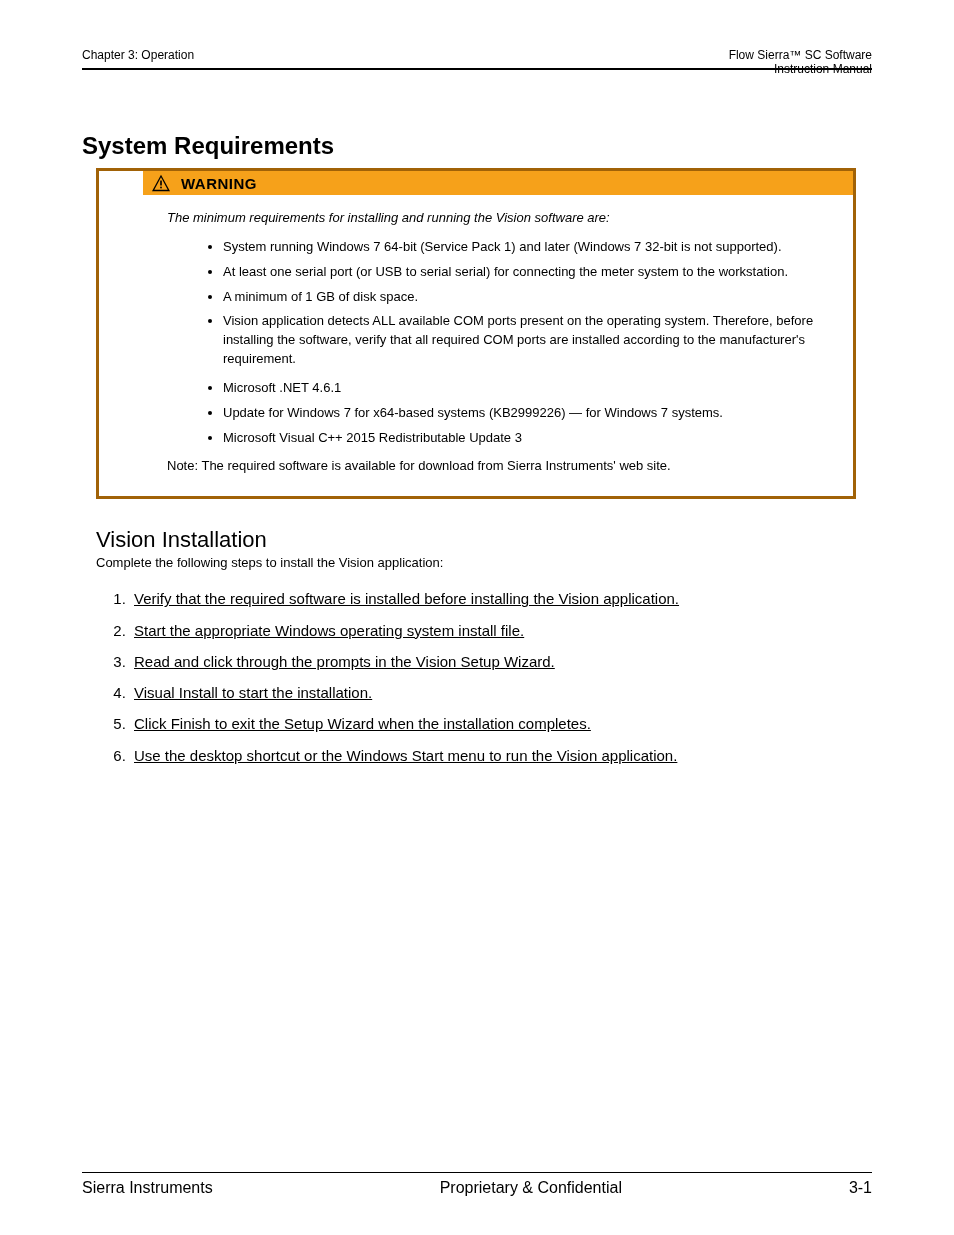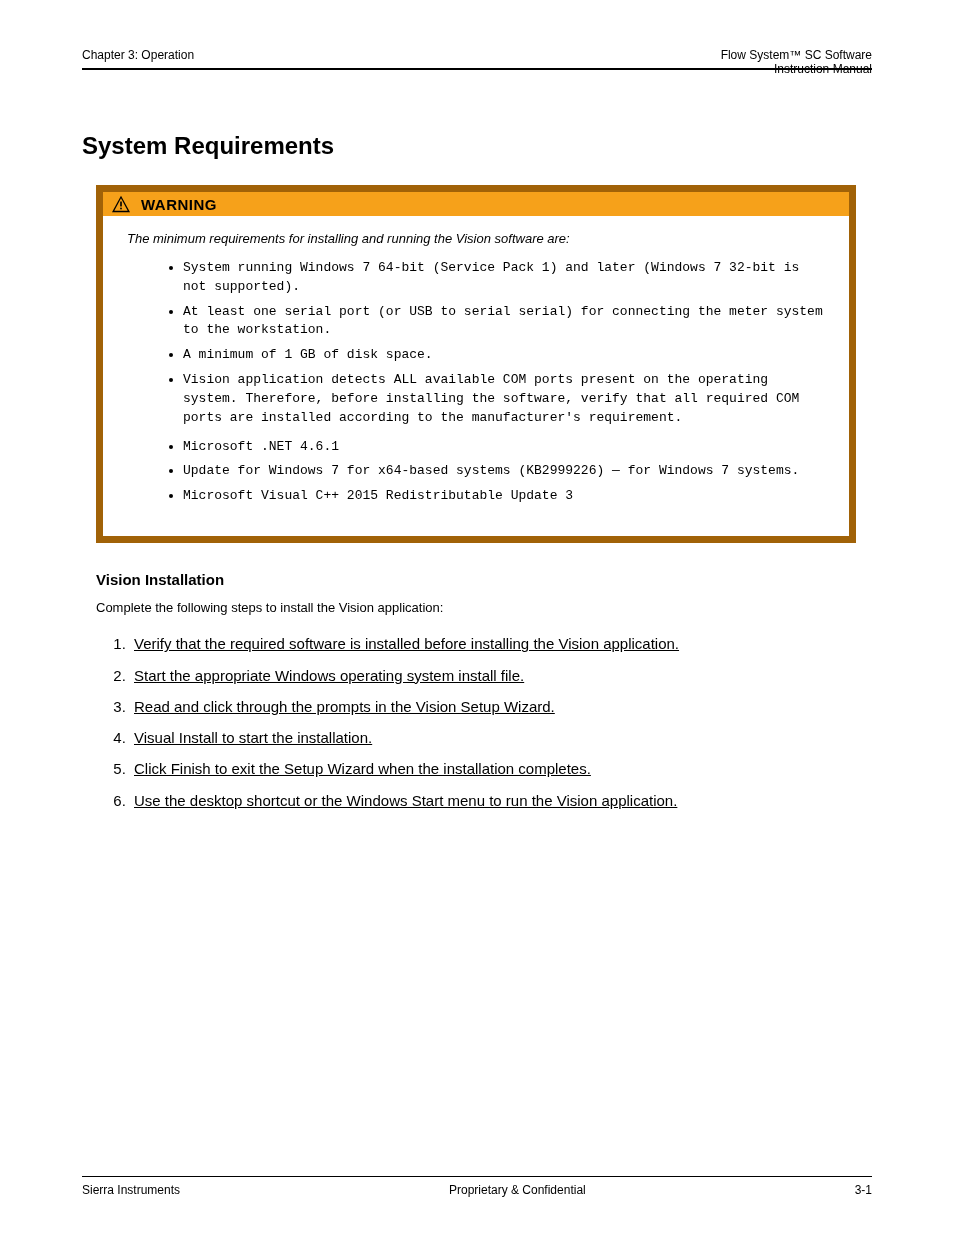--- a/index.html
+++ b/index.html
@@ -4,55 +4,55 @@
 <style>
   * { box-sizing: border-box; margin: 0; padding: 0; }
   html, body { width: 954px; background: #fff; font-family: Arial, Helvetica, sans-serif; color: #000; }
   .page { width: 954px; min-height: 1235px; position: relative; padding: 48px 82px 60px 82px; }
 
   .topline-wrap { position: relative; height: 44px; }
   .header-left { font-size: 12px; color: #000; }
   .header-right { font-size: 12px; color: #000; position: absolute; right: 0; top: 0; text-align: right; }
   .top-rule { border: none; border-top: 2px solid #000; margin-top: 6px; }
 
-  .section-title { font-size: 24px; font-weight: bold; margin-top: 40px; margin-bottom: 25px; }
+  .section-title { font-size: 24px; font-weight: bold; margin-top: 40px; margin-bottom: 8px; }
 
-  .warning-box { width: 760px; margin-left: 14px; border: 7px solid #a16207; background: #fff; }
+  .warning-box { width: 760px; margin-left: 14px; border: 3px solid #a16207; background: #fff; padding-left: 44px; }
   .warning-header { background: #f6a11a; display: flex; align-items: center; padding: 3px 8px; }
   .warning-header .tri { width: 20px; height: 18px; margin-right: 10px; }
   .warning-header .label { font-weight: bold; font-size: 15px; letter-spacing: 0.5px; }
   .warning-body { padding: 14px 24px 20px 24px; font-size: 13px; line-height: 1.45; }
   .warning-body .lead { margin-bottom: 10px; font-style: italic; }
-  .warning-body ul { list-style: disc; padding-left: 56px; margin-bottom: 10px; font-family: Liberation Mono, monospace; }
+  .warning-body ul { list-style: disc; padding-left: 56px; margin-bottom: 10px; }
   .warning-body li { margin-bottom: 6px; }
   .warning-body .mid { margin: 6px 0 8px 0; }
   .warning-body .tail { margin-top: 6px; }
 
   .body-text { font-size: 13px; line-height: 1.55; margin-left: 14px; width: 760px; }
   .body-text p { margin-bottom: 14px; }
 
-  .subhead { font-size: 15px; font-weight: bold; margin-left: 14px; margin-top: 28px; margin-bottom: 10px; }
+  .subhead { font-size: 22px; font-weight: normal; margin-left: 14px; margin-top: 28px; }
 
   .steps { font-size: 15px; line-height: 1.55; margin-left: 14px; width: 760px; text-decoration: underline; }
   .steps ol { list-style: decimal; padding-left: 34px; }
   .steps li { margin-bottom: 8px; padding-left: 4px; }
 
   .footer { position: absolute; left: 82px; right: 82px; bottom: 38px; }
   .bottom-rule { border: none; border-top: 1px solid #000; margin-bottom: 6px; }
-  .footer-row { display: flex; justify-content: space-between; font-size: 12px; align-items: center; }
+  .footer-row { display: flex; justify-content: space-between; font-size: 16px; align-items: center; }
 </style>
 </head>
 <body>
 
 <div class="page">
 
   <div class="topline-wrap">
     <div class="header-left">Chapter 3: Operation</div>
     <div class="header-right">
-      <div>Flow System™ SC Software</div>
+      <div>Flow Sierra™ SC Software</div>
       <div>Instruction Manual</div>
     </div>
     <hr class="top-rule">
   </div>
 
   <h1 class="section-title">System Requirements</h1>
 
   <div class="warning-box">
     <div class="warning-header">
       <svg class="tri" viewBox="0 0 24 22">
@@ -69,20 +69,21 @@
         <li>System running Windows 7 64-bit (Service Pack 1) and later (Windows 7 32-bit is not supported).</li>
         <li>At least one serial port (or USB to serial serial) for connecting the meter system to the workstation.</li>
         <li>A minimum of 1 GB of disk space.</li>
         <li>Vision application detects ALL available COM ports present on the operating system. Therefore, before installing the software, verify that all required COM ports are installed according to the manufacturer's requirement.</li>
       </ul>
       <ul>
         <li>Microsoft .NET 4.6.1</li>
         <li>Update for Windows 7 for x64-based systems (KB2999226) — for Windows 7 systems.</li>
         <li>Microsoft Visual C++ 2015 Redistributable Update 3</li>
       </ul>
+      <p class="tail">Note: The required software is available for download from Sierra Instruments' web site.</p>
     </div>
   </div>
 
   <div class="body-text" style="margin-top:20px;">
   </div>
 
   <h2 class="subhead">Vision Installation</h2>
 
   <div class="body-text">
     <p>Complete the following steps to install the Vision application:</p>

